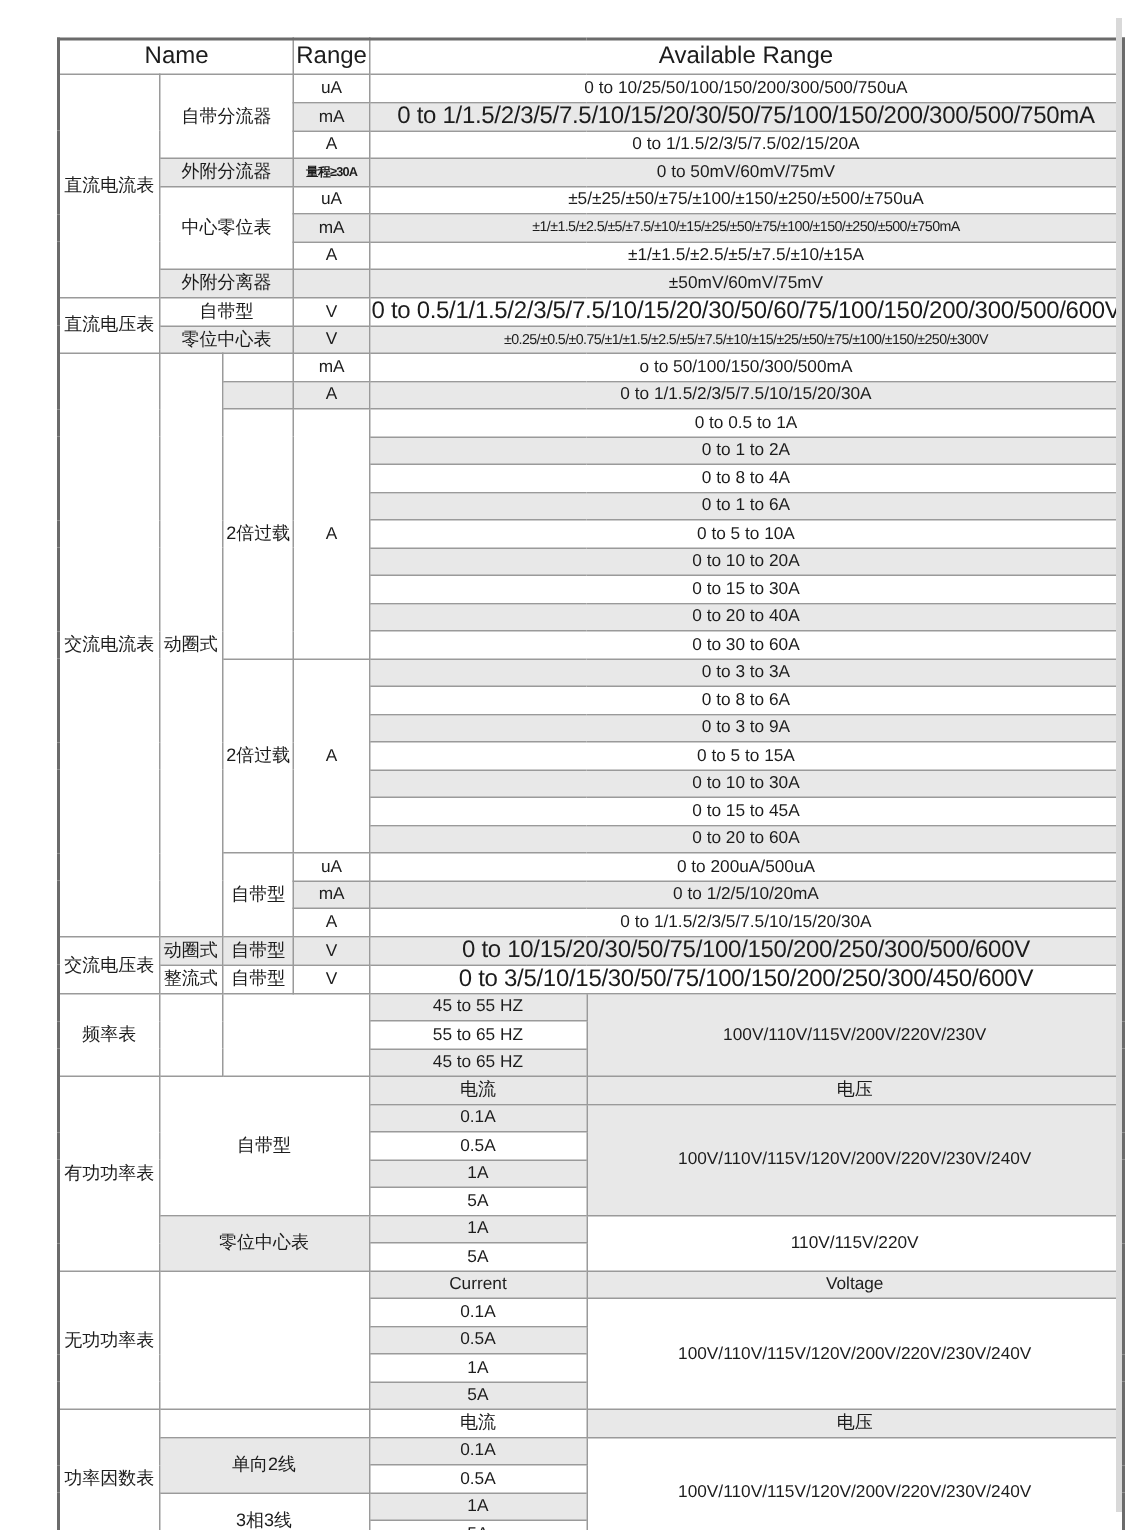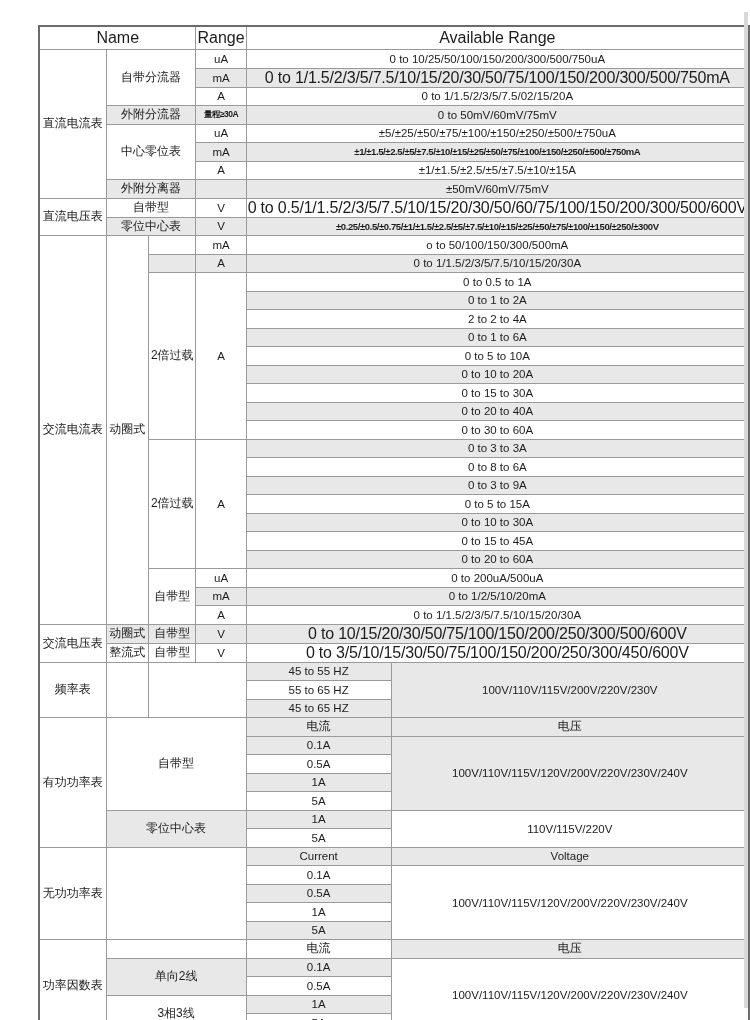--- a/index.html
+++ b/index.html
@@ -11,21 +11,21 @@
   table{border-collapse:collapse;table-layout:fixed;border:2px solid #6b6b6b;}
   th,td{
     border:1px solid #9a9a9a;text-align:center;vertical-align:middle;
     padding:0 1px;overflow:hidden;white-space:nowrap;
   }
   th{height:22px;font-size:16px;font-weight:400;}
   td{height:17.5px;font-size:11.5px;}
   .g{background:#e8e8e8;}
   .zh{font-size:12px;margin-left:28px;}
   .md{font-size:16px;letter-spacing:-0.2px;}
-  .sm{font-size:9.5px;letter-spacing:-0.4px;font-weight:bold;}
+  .sm{font-size:9.5px;letter-spacing:-0.4px;}
   .tiny{font-size:8.5px;font-weight:700;letter-spacing:-0.5px;}
   .edge-strip{
     position:absolute;left:744px;top:12px;width:4px;height:996px;
     background:#d9d9d9;
   }
 </style>
 </head>
 <body>
 
 <div class="wrap">
@@ -108,21 +108,21 @@
         </tr>
         <tr>
           <td rowspan="9" class="zh">2倍过载</td>
           <td rowspan="9">A</td>
           <td colspan="2">0 to 0.5 to 1A</td>
         </tr>
         <tr>
           <td colspan="2" class="g">0 to 1 to 2A</td>
         </tr>
         <tr>
-          <td colspan="2">2 to 2 to 4A</td>
+          <td colspan="2">0 to 8 to 4A</td>
         </tr>
         <tr>
           <td colspan="2" class="g">0 to 1 to 6A</td>
         </tr>
         <tr>
           <td colspan="2">0 to 5 to 10A</td>
         </tr>
         <tr>
           <td colspan="2" class="g">0 to 10 to 20A</td>
         </tr>

